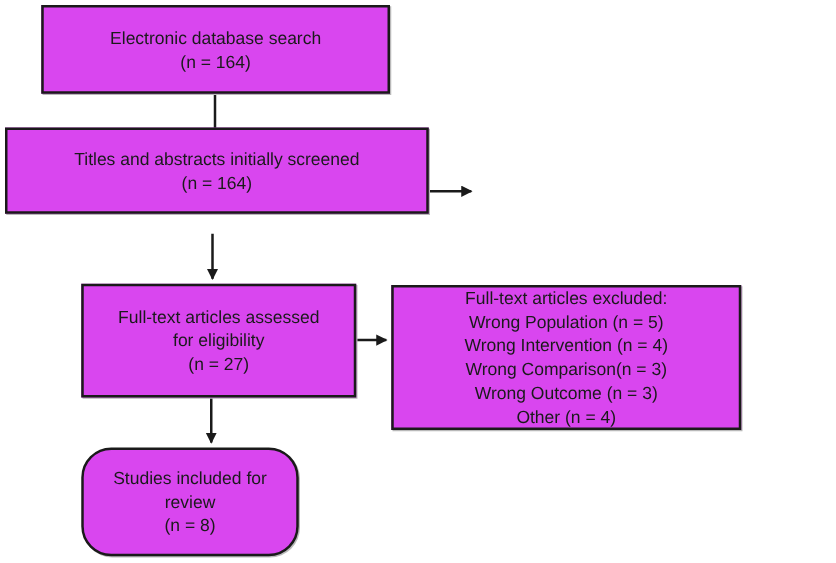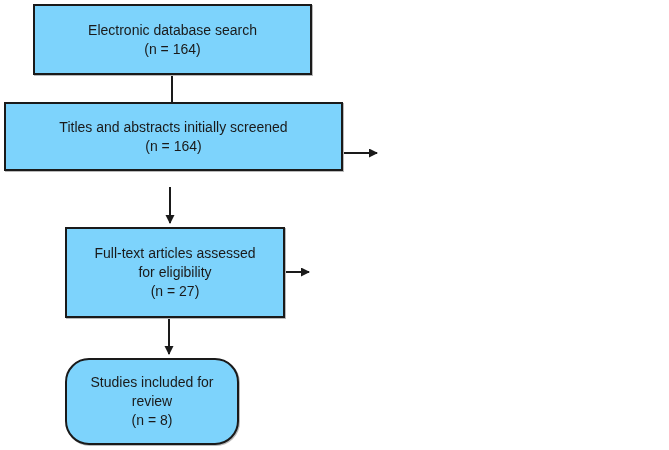--- a/index.html
+++ b/index.html
@@ -21,21 +21,21 @@
     left: 0;
     top: 0;
     width: 669px;
     height: 450px;
     pointer-events: none;
   }
   .box {
     position: absolute;
     box-sizing: border-box;
     border: 2px solid #1a1a1a;
-    background: #7dd3fc;
+    background: #d946ef;
     box-shadow: 1px 1px 0 #b9b9b9;
     display: flex;
     align-items: center;
     justify-content: center;
     text-align: center;
   }
   .box-text {
     white-space: pre-line;
     font-size: 14px;
     line-height: 19px;
@@ -82,19 +82,27 @@
 (n = 164)</div>
   </div>
 
 
   <div class="box" id="box-fulltext">
     <div class="box-text">Full-text articles assessed
 for eligibility
 (n = 27)</div>
   </div>
 
+  <div class="box" id="box-excluded-fulltext">
+    <div class="box-text">Full-text articles excluded:
+Wrong Population (n = 5)
+Wrong Intervention (n = 4)
+Wrong Comparison(n = 3)
+Wrong Outcome (n = 3)
+Other (n = 4)</div>
+  </div>
 
   <div class="box" id="box-included">
     <div class="box-text">Studies included for review
 (n = 8)</div>
   </div>
 
 </div>
 
 </body></html>

